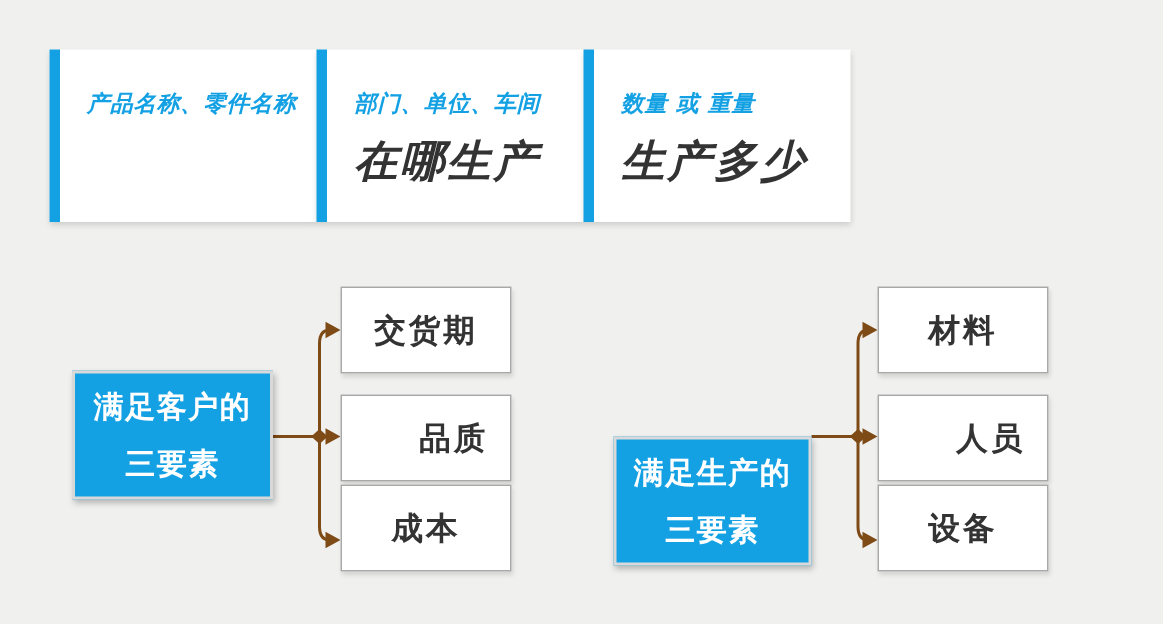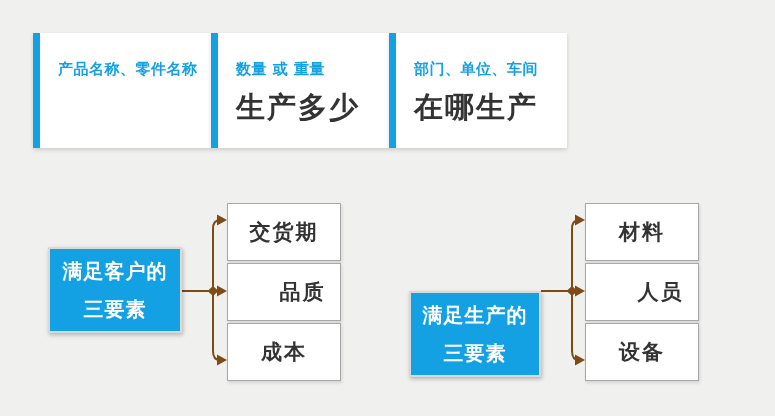--- a/index.html
+++ b/index.html
@@ -12,21 +12,21 @@
   *{margin:0;padding:0;box-sizing:border-box;}
   html,body{width:775px;height:416px;}
   body{
     font-family:"DejaVu Sans","Liberation Sans",sans-serif;
     background:var(--bg);
     overflow:hidden;
   }
   .stage{position:relative;width:775px;height:416px;background:var(--bg);}
 
   
-  .card-row{position:absolute;left:33px;top:33px;width:720px;height:115px;display:flex;}
+  .card-row{position:absolute;left:33px;top:33px;width:720px;height:115px;display:flex;font-style:italic;}
   .card{
     width:178px;height:115px;background:#ffffff;
     border-left:7px solid var(--accent);
     padding:27px 0 0 18px;
     box-shadow:0 2px 4px rgba(0,0,0,0.15);
   }
   .card-subtitle{
     font-size:15px;font-weight:bold;color:var(--accent);
     letter-spacing:0.5px;white-space:nowrap;
   }
@@ -52,44 +52,44 @@
   #diagram-right .source-box{width:132px;margin-top:44px;}
 
   .target-box{
     position:absolute;left:179px;width:114px;height:58px;
     background:#ffffff;border:1px solid var(--boxborder);
     box-shadow:1px 2px 3px rgba(0,0,0,0.12);
     display:flex;align-items:center;justify-content:center;
     font-size:21px;font-weight:bold;color:var(--dark);letter-spacing:2px;
   }
   #diagram-right .target-box{left:176px;}
-  .target-box.t0{top:12px;}
+  .target-box.t0{top:0;}
   .target-box.t1{top:72px;padding-left:37px;}
   .target-box.t2{top:132px;}
 
   .connectors{position:absolute;left:0;top:0;width:300px;height:199px;pointer-events:none;}
   .connectors path{stroke:var(--brown);stroke-width:2;fill:none;}
   .connectors polygon{fill:var(--brown);stroke:none;}
 </style>
 </head>
 <body>
 
 <div class="stage">
 
   <div class="card-row">
     <div class="card">
       <div class="card-subtitle">产品名称、零件名称</div>
     </div>
     <div class="card">
+      <div class="card-subtitle">部门、单位、车间</div>
+      <div class="card-title">在哪生产</div>
+    </div>
+    <div class="card">
       <div class="card-subtitle">数量 或 重量</div>
       <div class="card-title">生产多少</div>
-    </div>
-    <div class="card">
-      <div class="card-subtitle">部门、单位、车间</div>
-      <div class="card-title">在哪生产</div>
     </div>
   </div>
 
   <div class="diagram" id="diagram-left">
     <svg class="connectors" viewBox="0 0 300 199" xmlns="http://www.w3.org/2000/svg">
       <path d="M134,100 L170,100"></path>
       <path d="M165,100 L165,38 Q165,29 172,29"></path>
       <path d="M165,100 L165,160 Q165,169 172,169"></path>
       <polygon points="165,95 170.5,100 165,105 159.5,100"></polygon>
       <polygon points="179,29 169,23.5 169,34.5"></polygon>

